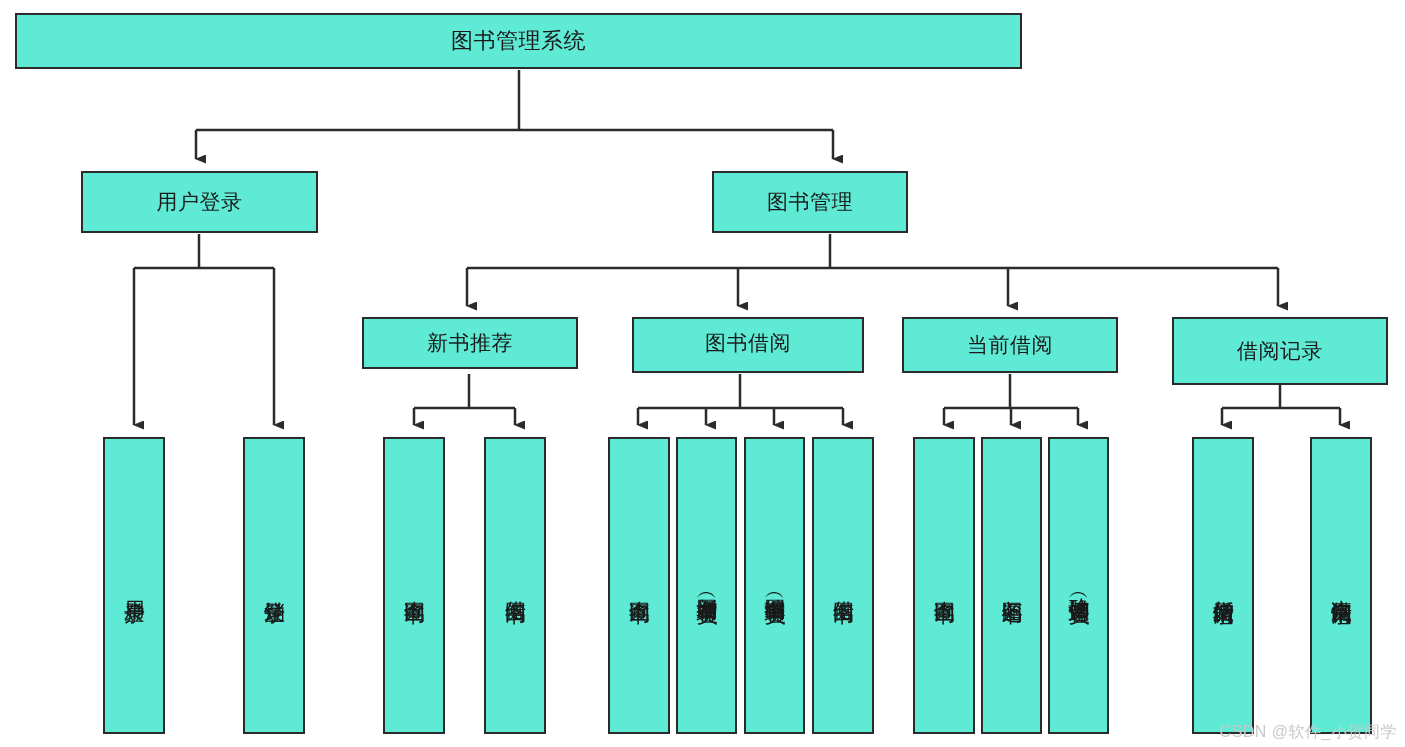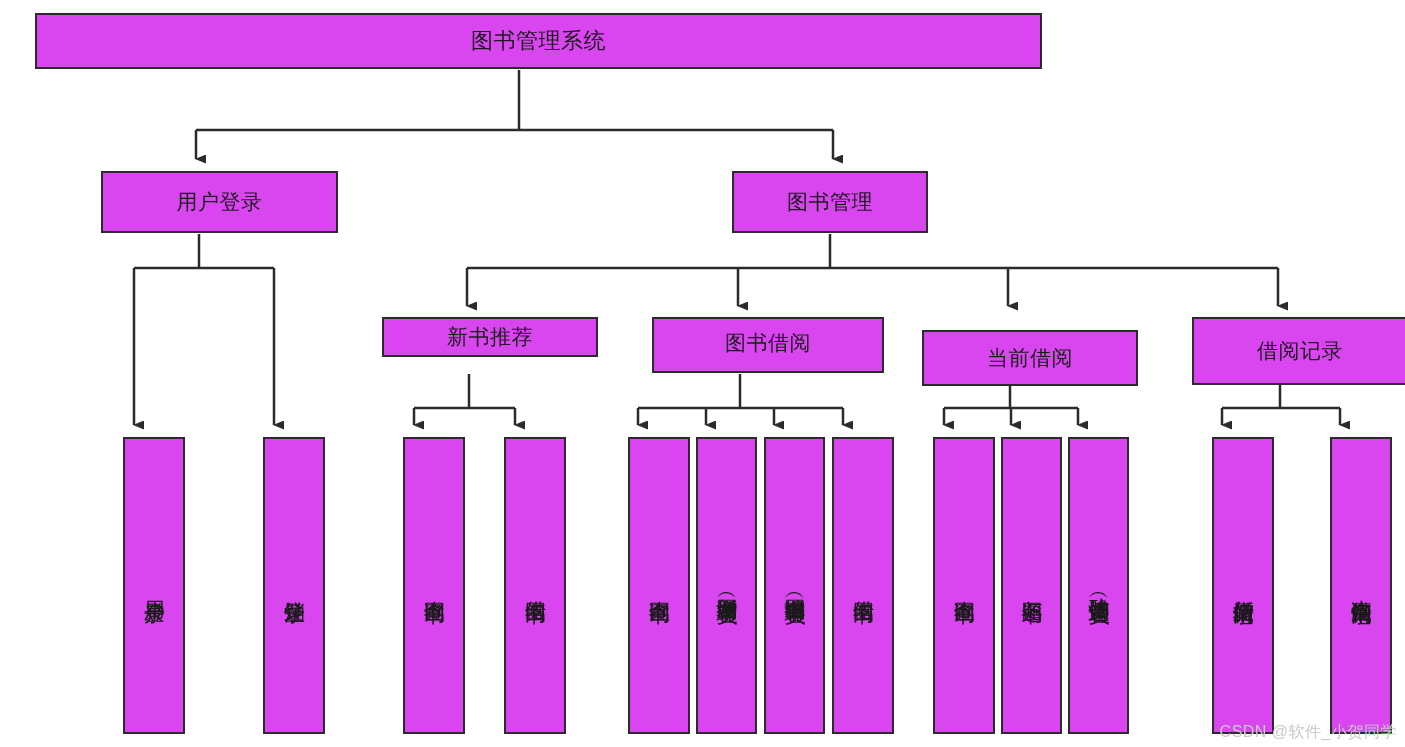--- a/index.html
+++ b/index.html
@@ -23,26 +23,25 @@
     position: absolute;
     left: 0;
     top: 0;
     width: 1405px;
     height: 747px;
   }
   .node-box {
     position: absolute;
     box-sizing: border-box;
     border: 2px solid #2b2b2b;
-    background: #d946ef;
+    background: #5eead4;
     display: flex;
     align-items: center;
     justify-content: center;
     overflow: hidden;
-    margin-left: 20px;
   }
   .node-box.root {
     border-width: 2px;
   }
   .node-label-h {
     font-size: 21px;
     color: #1a1a1a;
     line-height: 1.1;
     white-space: nowrap;
     letter-spacing: 0.5px;
@@ -139,27 +138,27 @@
     <span class="node-label-h">图书管理系统</span>
   </div>
 
   <div class="node-box" style="left:81px; top:171px; width:237px; height:62px;">
     <span class="node-label-h">用户登录</span>
   </div>
   <div class="node-box" style="left:712px; top:171px; width:196px; height:62px;">
     <span class="node-label-h">图书管理</span>
   </div>
 
-  <div class="node-box" style="left:362px; top:317px; width:216px; height:40px;">
+  <div class="node-box" style="left:362px; top:317px; width:216px; height:52px;">
     <span class="node-label-h">新书推荐</span>
   </div>
   <div class="node-box" style="left:632px; top:317px; width:232px; height:56px;font-family:Liberation Mono, monospace;">
     <span class="node-label-h">图书借阅</span>
   </div>
-  <div class="node-box" style="left:902px; top:330px; width:216px; height:56px;">
+  <div class="node-box" style="left:902px; top:317px; width:216px; height:56px;">
     <span class="node-label-h">当前借阅</span>
   </div>
   <div class="node-box" style="left:1172px; top:317px; width:216px; height:68px;">
     <span class="node-label-h">借阅记录</span>
   </div>
 
   <div class="node-box leaf" style="left:103px; top:437px; width:62px; height:297px;">
     <span class="node-label-v">用户登录</span>
   </div>
   <div class="node-box leaf" style="left:243px; top:437px; width:62px; height:297px;">

